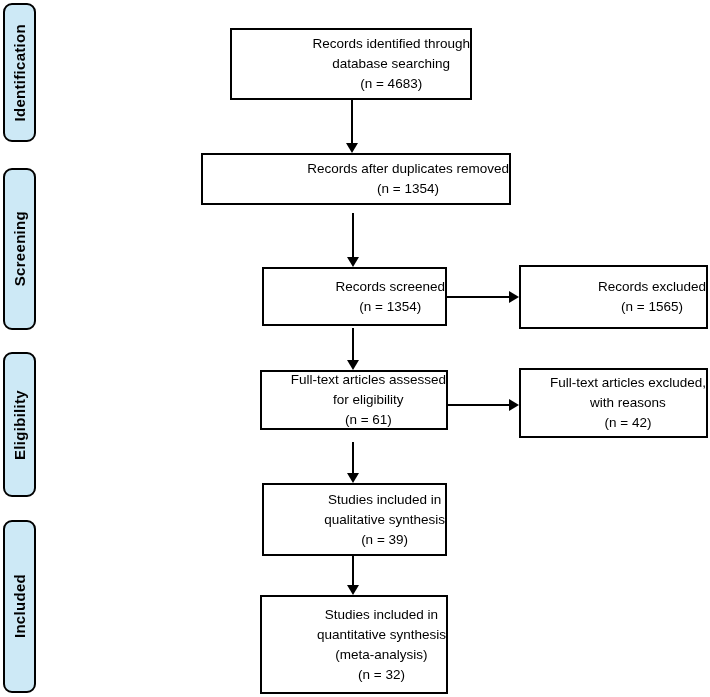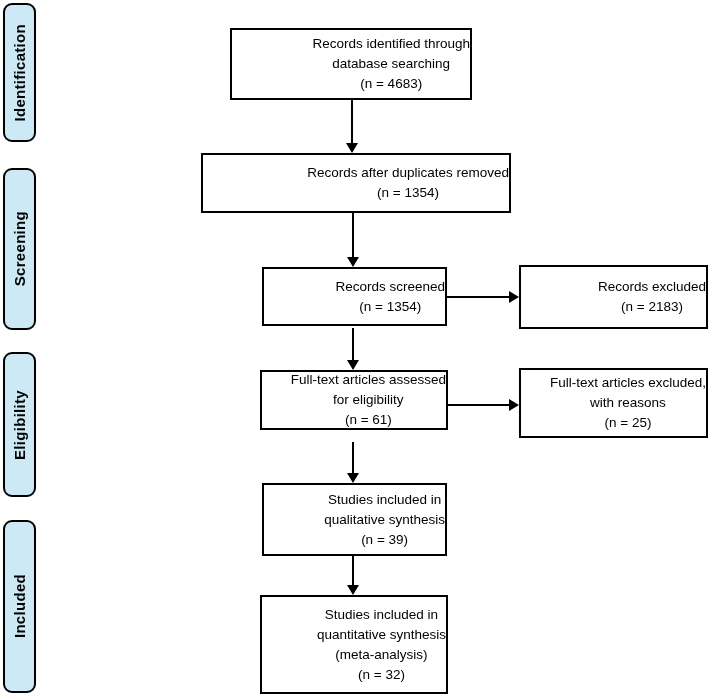--- a/index.html
+++ b/index.html
@@ -97,21 +97,21 @@
   </div>
   <div class="stage" style="top:520px;height:173px">
     <span class="stage-label">Included</span>
   </div>
 
   <div class="box" style="left:230px;top:28px;width:242px;height:72px">
     <span class="box-text">Records identified through
 database searching
 (n = 4683)</span>
   </div>
-  <div class="box" style="left:201px;top:153px;width:310px;height:60px">
+  <div class="box" style="left:201px;top:153px;width:310px;height:52px">
     <span class="box-text">Records after duplicates removed
 (n = 1354)</span>
   </div>
   <div class="box" style="left:262px;top:267px;width:185px;height:59px">
     <span class="box-text">Records screened
 (n = 1354)</span>
   </div>
   <div class="box" style="left:260px;top:370px;width:188px;height:60px">
     <span class="box-text">Full-text articles assessed
 for eligibility
@@ -124,26 +124,26 @@
   </div>
   <div class="box" style="left:260px;top:595px;width:188px;height:99px">
     <span class="box-text">Studies included in
 quantitative synthesis
 (meta-analysis)
 (n = 32)</span>
   </div>
 
   <div class="box" style="left:519px;top:265px;width:189px;height:64px">
     <span class="box-text">Records excluded
-(n = 2183)</span>
+(n = 1565)</span>
   </div>
   <div class="box" style="left:519px;top:368px;width:189px;height:70px">
     <span class="box-text">Full-text articles excluded,
 with reasons
-(n = 25)</span>
+(n = 42)</span>
   </div>
 
   <div class="varrow" style="left:352px;top:100px;height:53px">
       <i class="line"></i>
       <i class="head"></i>
     </div>
   <div class="varrow" style="left:353px;top:213px;height:54px">
       <i class="line"></i>
       <i class="head"></i>
     </div>

